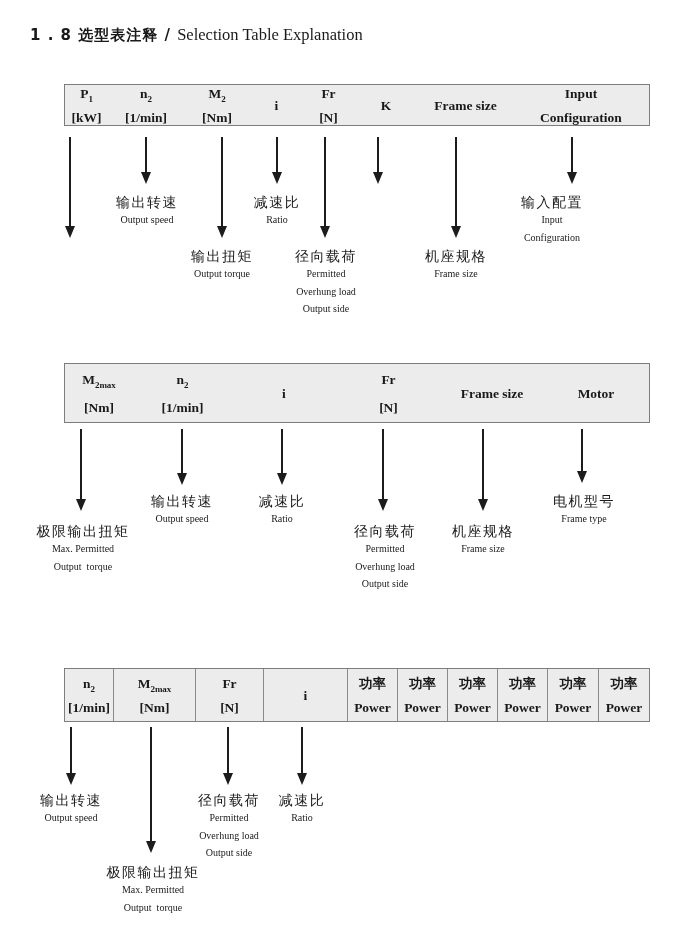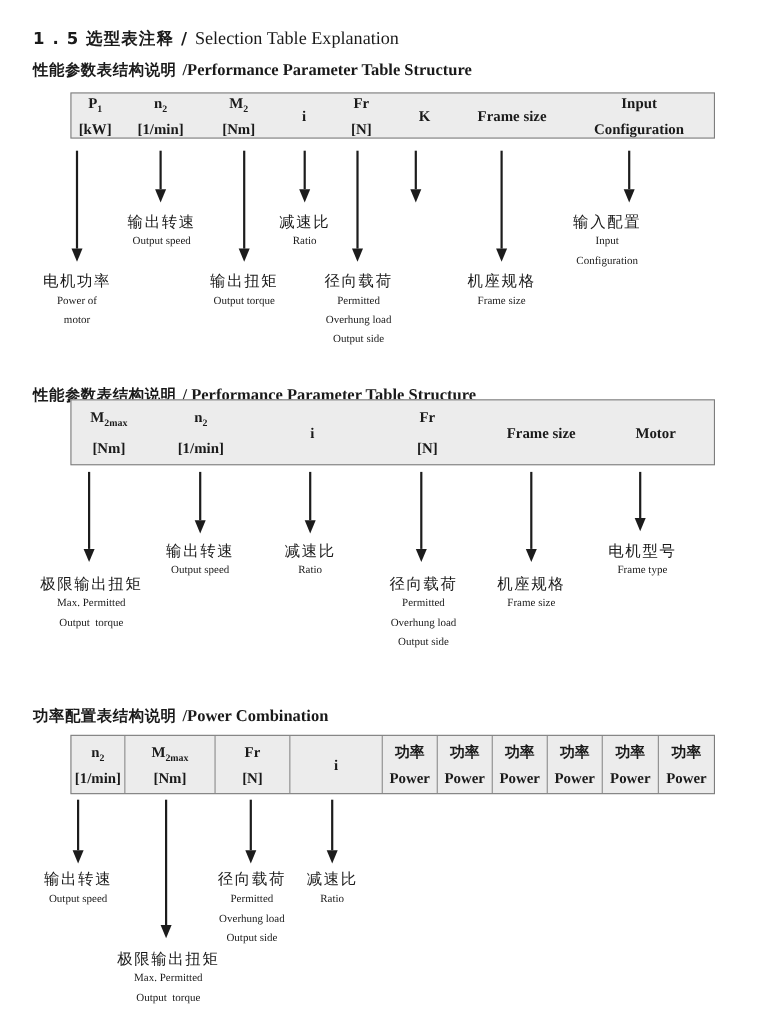--- a/index.html
+++ b/index.html
@@ -30,26 +30,23 @@
                letter-spacing:1.5px;line-height:18px;white-space:pre;}
   .callout .en{font-family:"Liberation Serif",serif;font-size:10px;line-height:17.5px;white-space:pre;}
   .callout div:empty{display:none;}
 </style>
 </head>
 <body>
 
 <div class="page">
 
   <div class="title-line">
-    <span class="title-cn">1 . 5 选型表注释 / </span><span class="title-en">Selection Table Explanation</span>
-  </div>
-
-  <div class="heading" style="top:37px">
-    <span class="h-cn">性能参数表结构说明 </span><span class="h-en">/Performance Parameter Table Structure</span>
-  </div>
+    <span class="title-cn">1 . 8 选型表注释 / </span><span class="title-en">Selection Table Explanation</span>
+  </div>
+
 
   <div class="htable t1" style="top:84px;height:42px">
     <div class="cell" style="width:43px">
         <div class="l1"><span>P</span><sub>1</sub></div>
         <div class="l2">[kW]</div>
       </div>
     <div class="cell" style="width:76px">
         <div class="l1"><span>n</span><sub>2</sub></div>
         <div class="l2">[1/min]</div>
       </div>
@@ -102,25 +99,20 @@
     </div>
   <div class="arrow" style="left:456px;top:137px;height:101px">
       <div class="shaft"></div>
       <div class="head"></div>
     </div>
   <div class="arrow" style="left:572px;top:137px;height:47px">
       <div class="shaft"></div>
       <div class="head"></div>
     </div>
 
-  <div class="callout" style="left:70px;top:247px">
-      <div class="cn">电机功率</div>
-      <div class="en">Power of</div>
-      <div class="en">motor</div>
-    </div>
   <div class="callout" style="left:147px;top:193px">
       <div class="cn">输出转速</div>
       <div class="en">Output speed</div>
     </div>
   <div class="callout" style="left:222px;top:247px">
       <div class="cn">输出扭矩</div>
       <div class="en">Output torque</div>
     </div>
   <div class="callout" style="left:277px;top:193px">
       <div class="cn">减速比</div>
@@ -135,23 +127,20 @@
   <div class="callout" style="left:456px;top:247px">
       <div class="cn">机座规格</div>
       <div class="en">Frame size</div>
     </div>
   <div class="callout" style="left:552px;top:193px">
       <div class="cn">输入配置</div>
       <div class="en">Input</div>
       <div class="en">Configuration</div>
     </div>
 
-  <div class="heading" style="top:333px">
-    <span class="h-cn">性能参数表结构说明 </span><span class="h-en">/ Performance Parameter Table Structure</span>
-  </div>
 
   <div class="htable t2" style="top:363px;height:60px">
     <div class="cell" style="width:68px">
         <div class="l1"><span>M</span><sub>2max</sub></div>
         <div class="l2">[Nm]</div>
       </div>
     <div class="cell" style="width:99px">
         <div class="l1"><span>n</span><sub>2</sub></div>
         <div class="l2">[1/min]</div>
       </div>
@@ -216,23 +205,20 @@
     </div>
   <div class="callout" style="left:483px;top:522px">
       <div class="cn">机座规格</div>
       <div class="en">Frame size</div>
     </div>
   <div class="callout" style="left:584px;top:492px">
       <div class="cn">电机型号</div>
       <div class="en">Frame type</div>
     </div>
 
-  <div class="heading" style="top:624px">
-    <span class="h-cn">功率配置表结构说明 </span><span class="h-en">/Power Combination</span>
-  </div>
 
   <div class="htable t3" style="top:668px;height:54px">
     <div class="cell" style="width:48px">
         <div class="l1"><span>n</span><sub>2</sub></div>
         <div class="l2">[1/min]</div>
       </div>
     <div class="cell" style="width:82px">
         <div class="l1"><span>M</span><sub>2max</sub></div>
         <div class="l2">[Nm]</div>
       </div>

